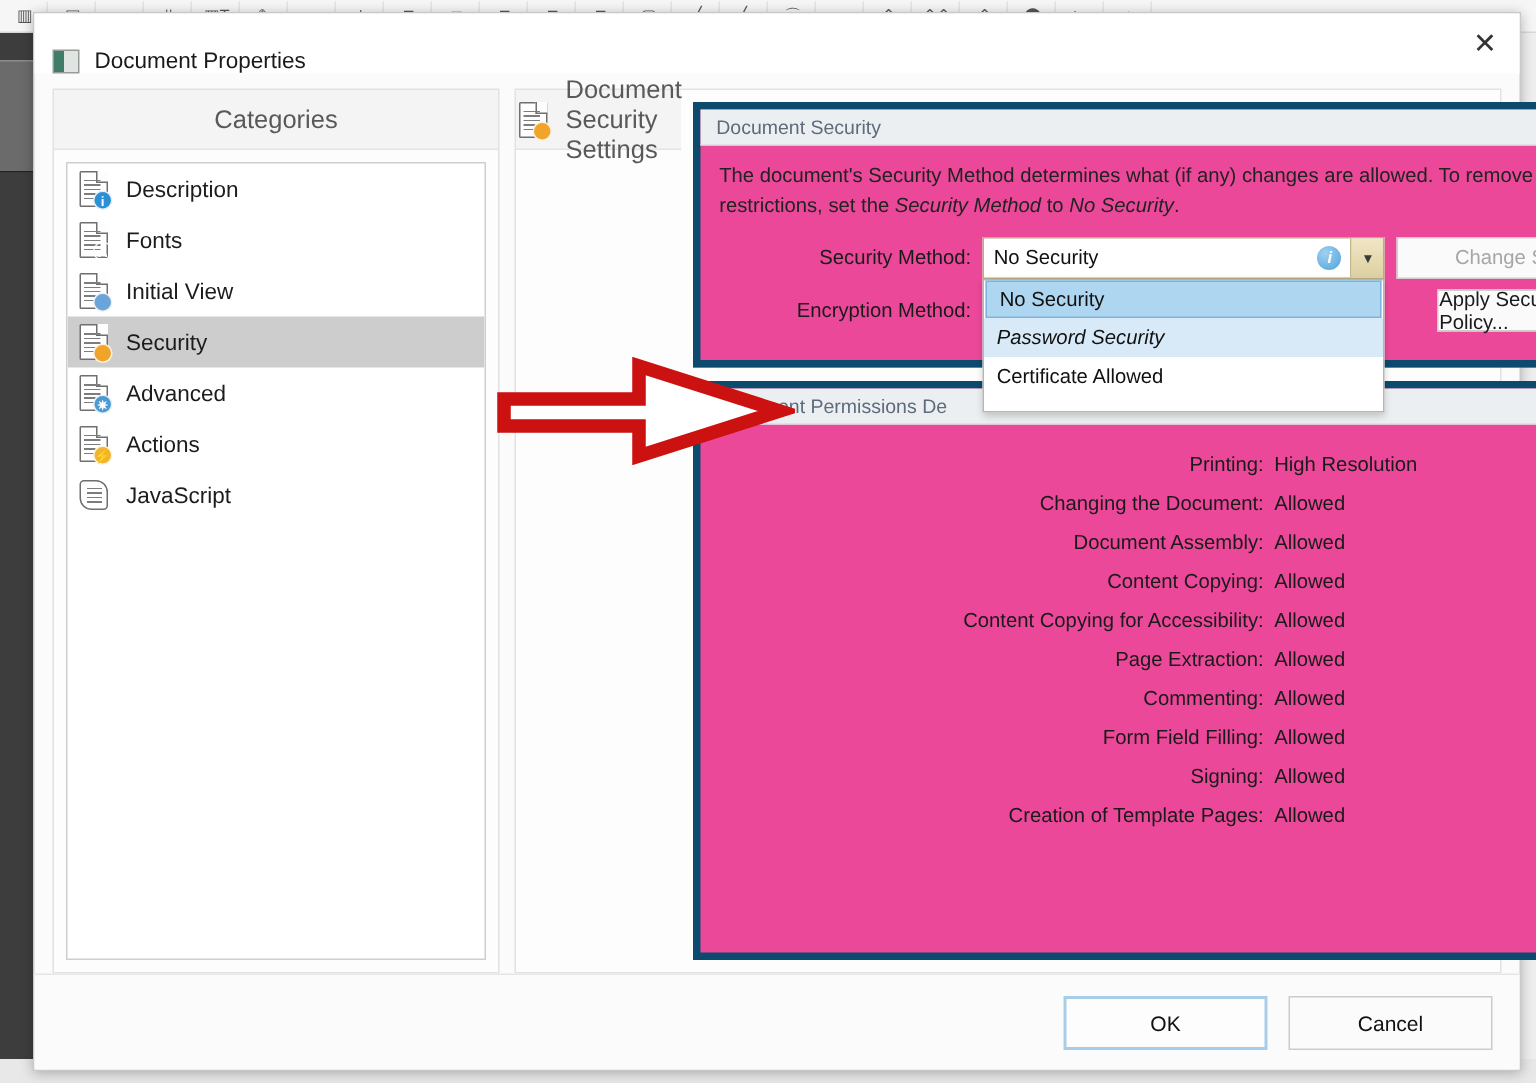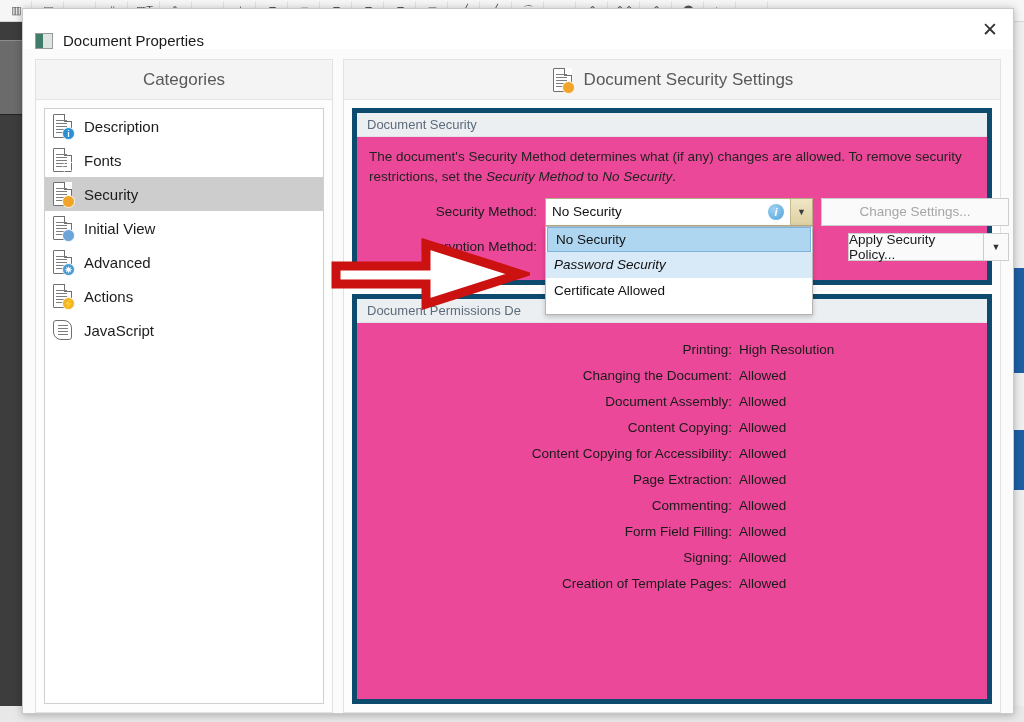--- a/index.html
+++ b/index.html
@@ -224,21 +224,20 @@
     position: absolute;
     left: 4px; top: 4px;
     width: 10px; height: 11px;
     background: repeating-linear-gradient(#7d7d7d 0 1px, transparent 1px 3px);
   }
 
   
   #settings-panel {
     flex: 1;
     display: flex;
-    flex-direction: column;
     border: 1px solid #e2e2e2;
     background: #fdfdfd;
     min-width: 0;
   }
   #settings-title {
     height: 40px;
     display: flex; align-items: center; justify-content: center;
     gap: 9px;
     font-size: 17px;
     color: #58595b;
@@ -526,36 +525,36 @@
 
         <div class="cat-item">
           <span class="doc-icon">
             <span class="page"></span>
               <span class="lines"></span>
             <span class="badge badge-font">A</span>
           </span>
           <span class="cat-label">Fonts</span>
         </div>
 
+        <div class="cat-item">
+          <span class="doc-icon">
+            <span class="page"></span>
+              <span class="lines"></span>
+            <span class="badge badge-view"></span>
+          </span>
+          <span class="cat-label">Initial View</span>
+        </div>
+
         <div class="cat-item selected">
           <span class="doc-icon">
             <span class="page"></span>
               <span class="lines"></span>
             <span class="badge badge-lock"></span>
           </span>
           <span class="cat-label">Security</span>
-        </div>
-
-        <div class="cat-item">
-          <span class="doc-icon">
-            <span class="page"></span>
-              <span class="lines"></span>
-            <span class="badge badge-view"></span>
-          </span>
-          <span class="cat-label">Initial View</span>
         </div>
 
         <div class="cat-item">
           <span class="doc-icon">
             <span class="page"></span>
               <span class="lines"></span>
             <span class="badge badge-gear">✷</span>
           </span>
           <span class="cat-label">Advanced</span>
         </div>
@@ -677,18 +676,22 @@
             </div>
 
           </div>
         </div>
 
       </div>
     </div>
 
   </div>
 
+  <div id="dialog-footer">
+    <button class="footer-button" id="ok-button">OK</button>
+    <button class="footer-button" id="cancel-button">Cancel</button>
+  </div>
 
 </div>
 
 <svg id="annotation-arrow" viewBox="0 0 200 72">
   <polygon points="6,28 96,28 96,6 190,36 96,66 96,46 6,46" fill="#ffffff" stroke="#cc1111" stroke-width="9" stroke-linejoin="miter"></polygon>
 </svg>
 
 </body></html>

